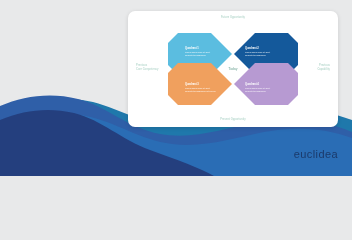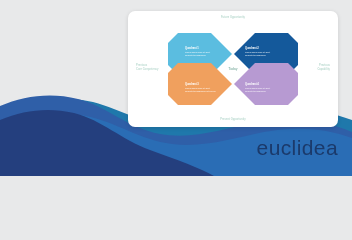--- a/index.html
+++ b/index.html
@@ -68,21 +68,21 @@
   .q-tl { left:57px;  top:36px; }
   .q-tr { left:117px; top:36px; }
   .q-bl { left:57px;  top:72px; }
   .q-br { left:117px; top:72px; }
 
   
   .logo {
     position:absolute;
     right:14px; bottom:16px;
     color:#1b3a6b;
-    font-size:21px;
+    font-size:11px;
     font-weight:400;
     letter-spacing:.4px;
     z-index:6;
   }
 </style>
 </head>
 <body>
 
 <svg class="waves" viewBox="0 0 352 176" preserveAspectRatio="none" aria-hidden="true">
 

